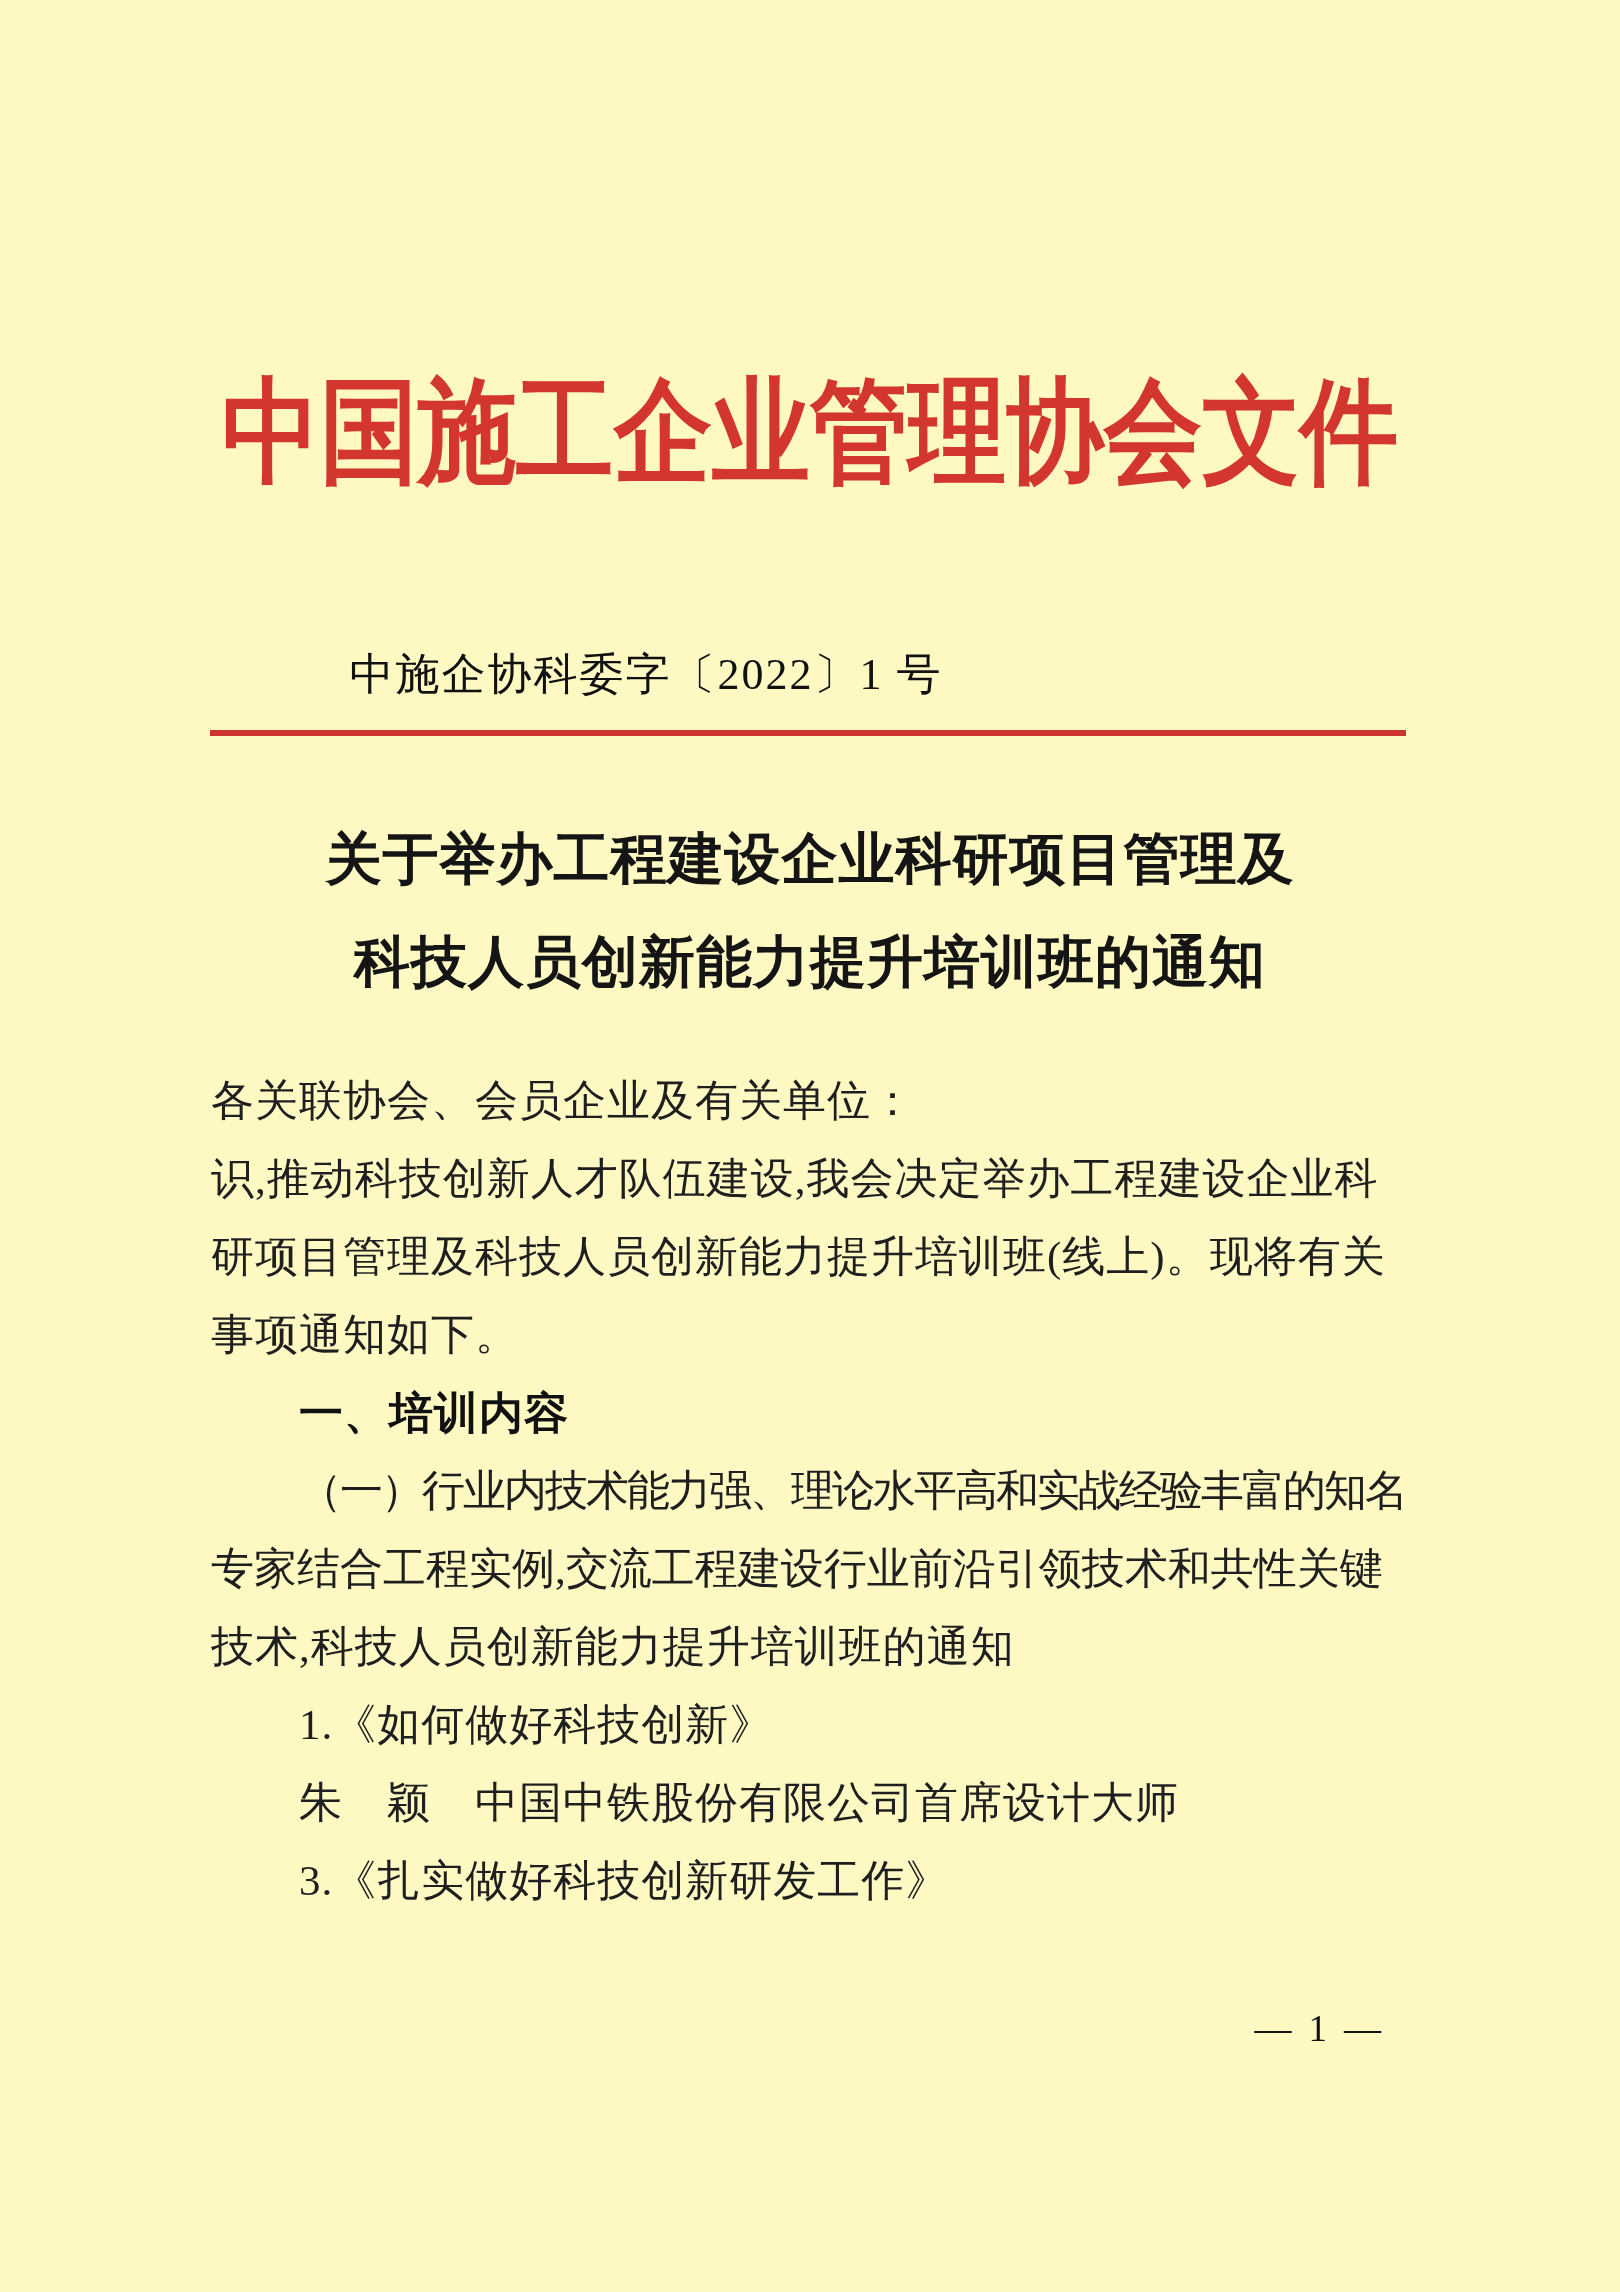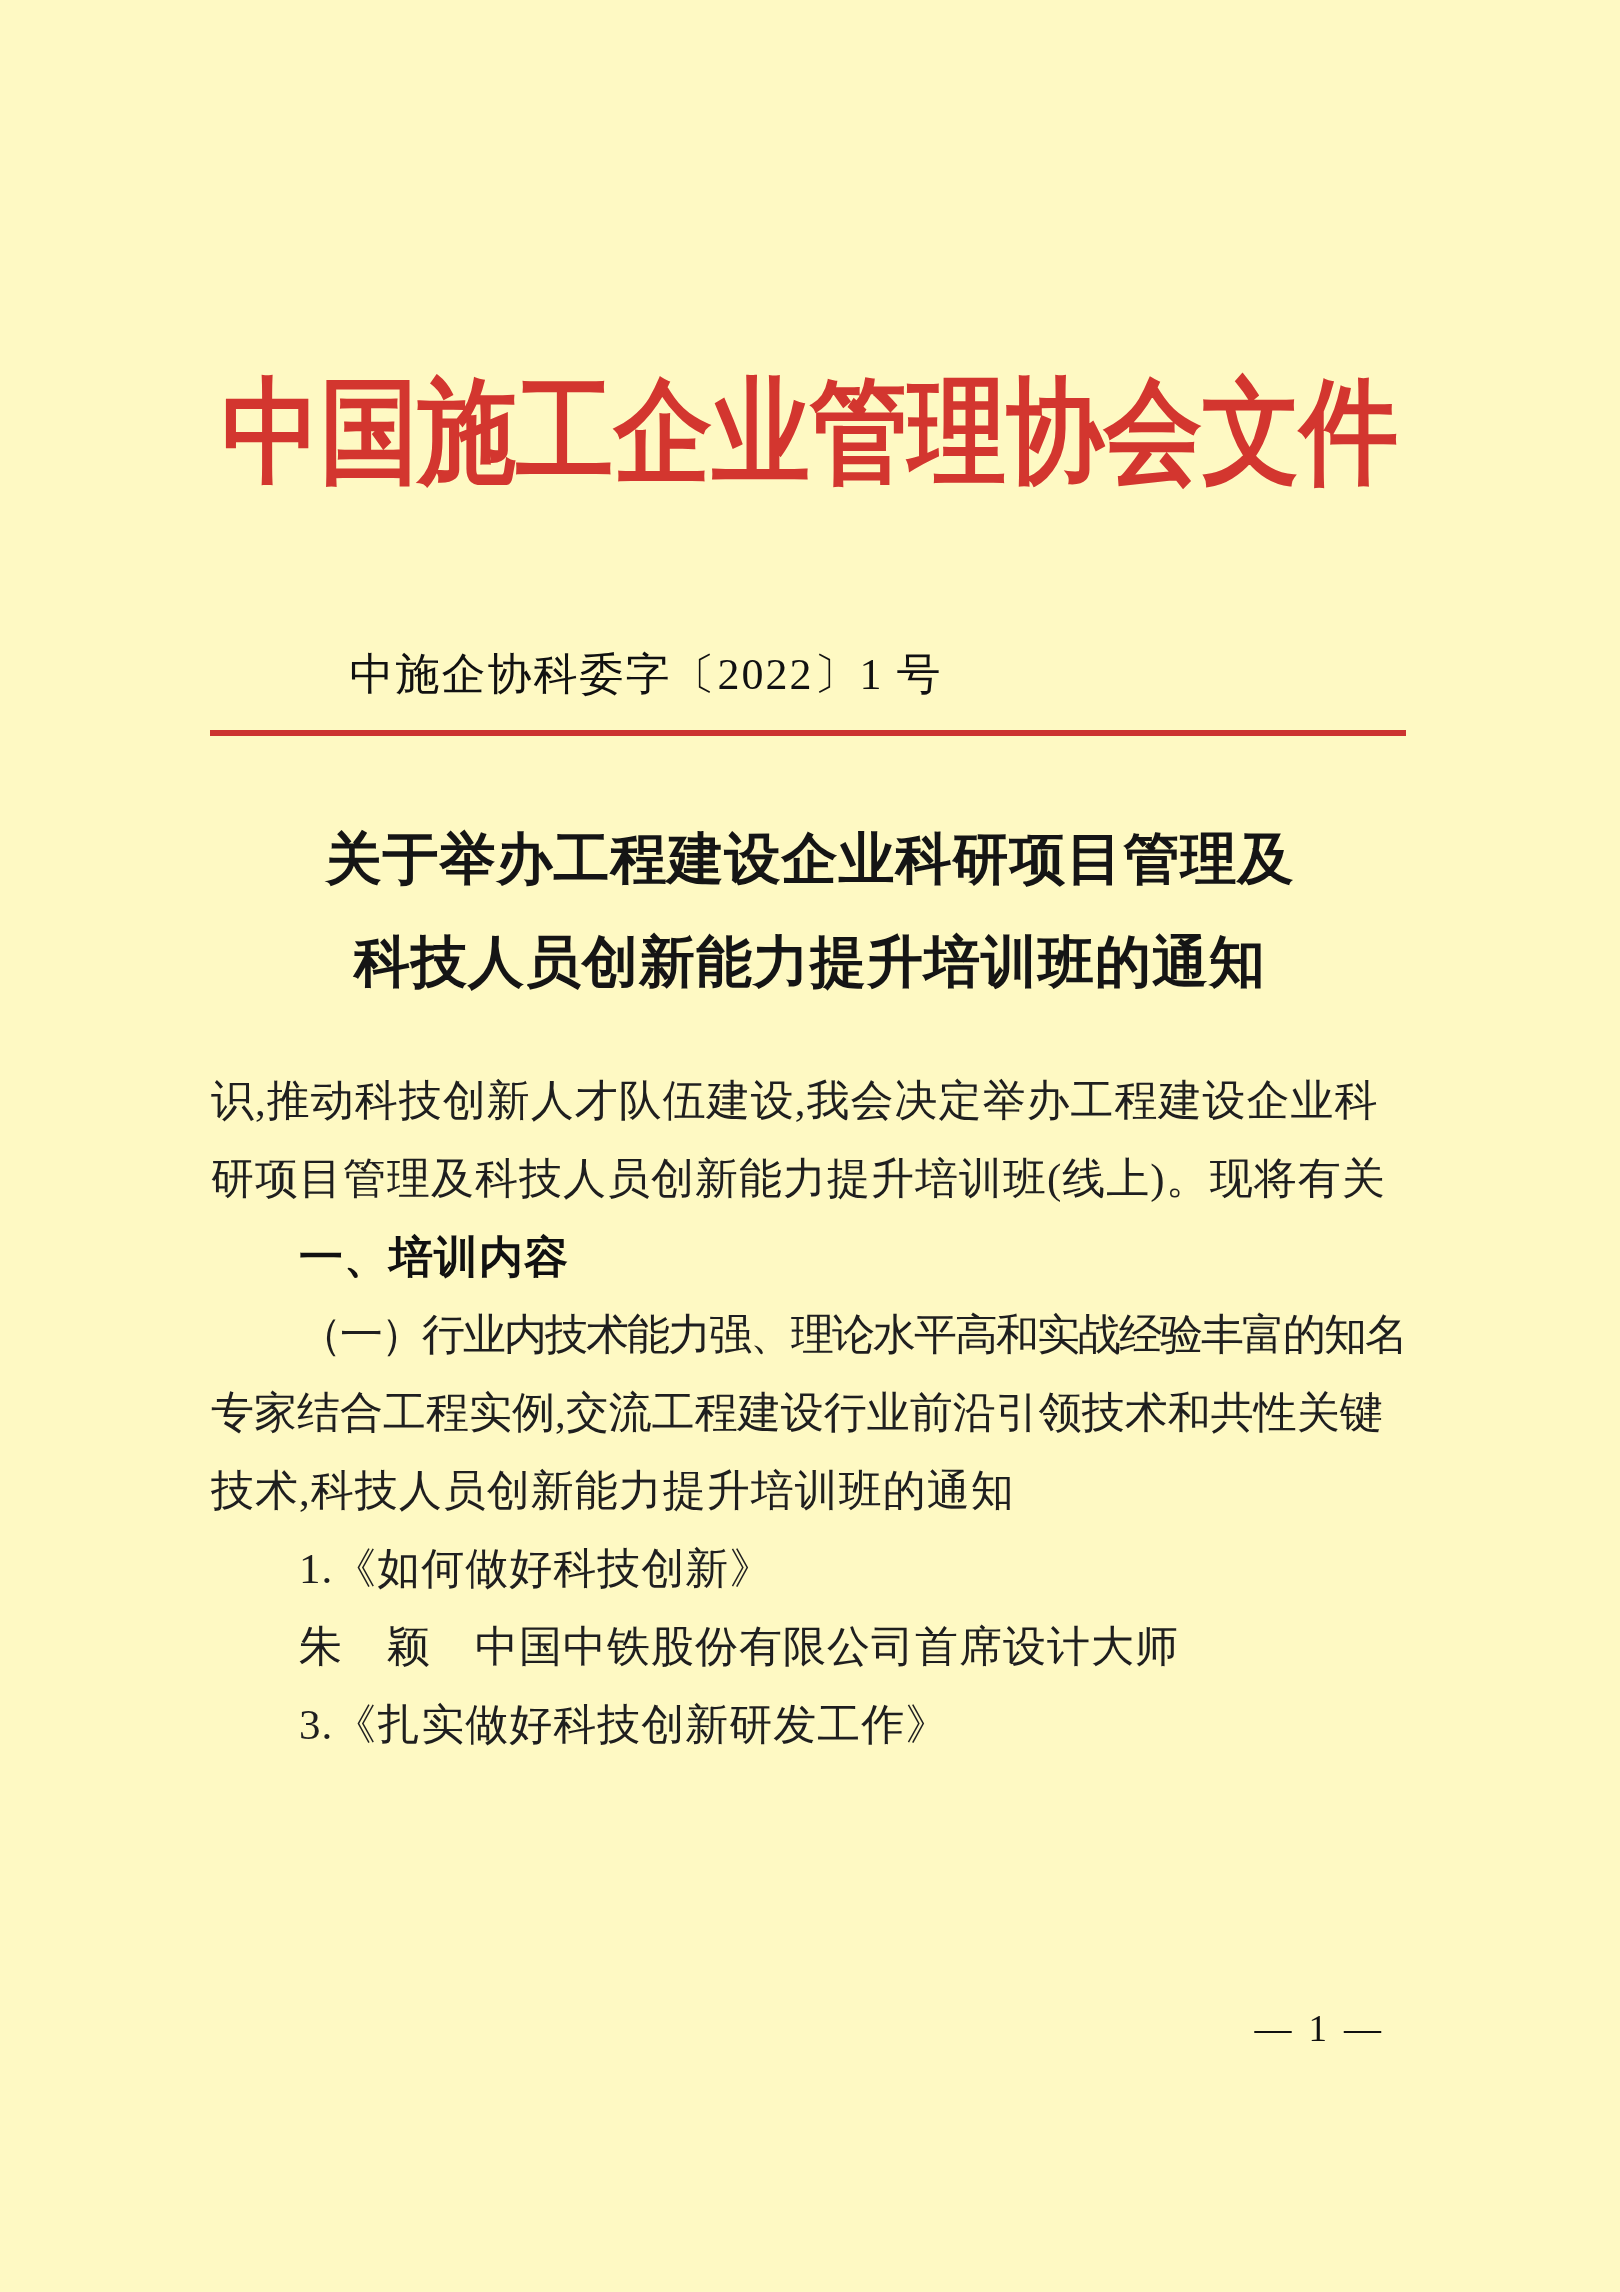--- a/index.html
+++ b/index.html
@@ -116,22 +116,24 @@
 
   <div class="doc-number">中施企协科委字〔2022〕1 号</div>
 
   <div class="red-rule"></div>
 
   <div class="notice-title l2">科技人员创新能力提升培训班的通知</div>
 
   <div class="notice-title l1">关于举办工程建设企业科研项目管理及</div>
 
   <div class="body-text">
+    <div class="line">各关联协会、会员企业及有关单位：</div>
     <div class="line">识,推动科技创新人才队伍建设,我会决定举办工程建设企业科</div>
     <div class="line">研项目管理及科技人员创新能力提升培训班(线上)。现将有关</div>
+    <div class="line">事项通知如下。</div>
     <div class="line indent heading">一、培训内容</div>
     <div class="line indent compress">（一）行业内技术能力强、理论水平高和实战经验丰富的知名</div>
     <div class="line ls0">专家结合工程实例,交流工程建设行业前沿引领技术和共性关键</div>
     <div class="line">技术,科技人员创新能力提升培训班的通知</div>
     <div class="line indent">1.《如何做好科技创新》</div>
     <div class="line indent">朱　颖　中国中铁股份有限公司首席设计大师</div>
     <div class="line indent">3.《扎实做好科技创新研发工作》</div>
   </div>
 
   <div class="page-number">— 1 —</div>

